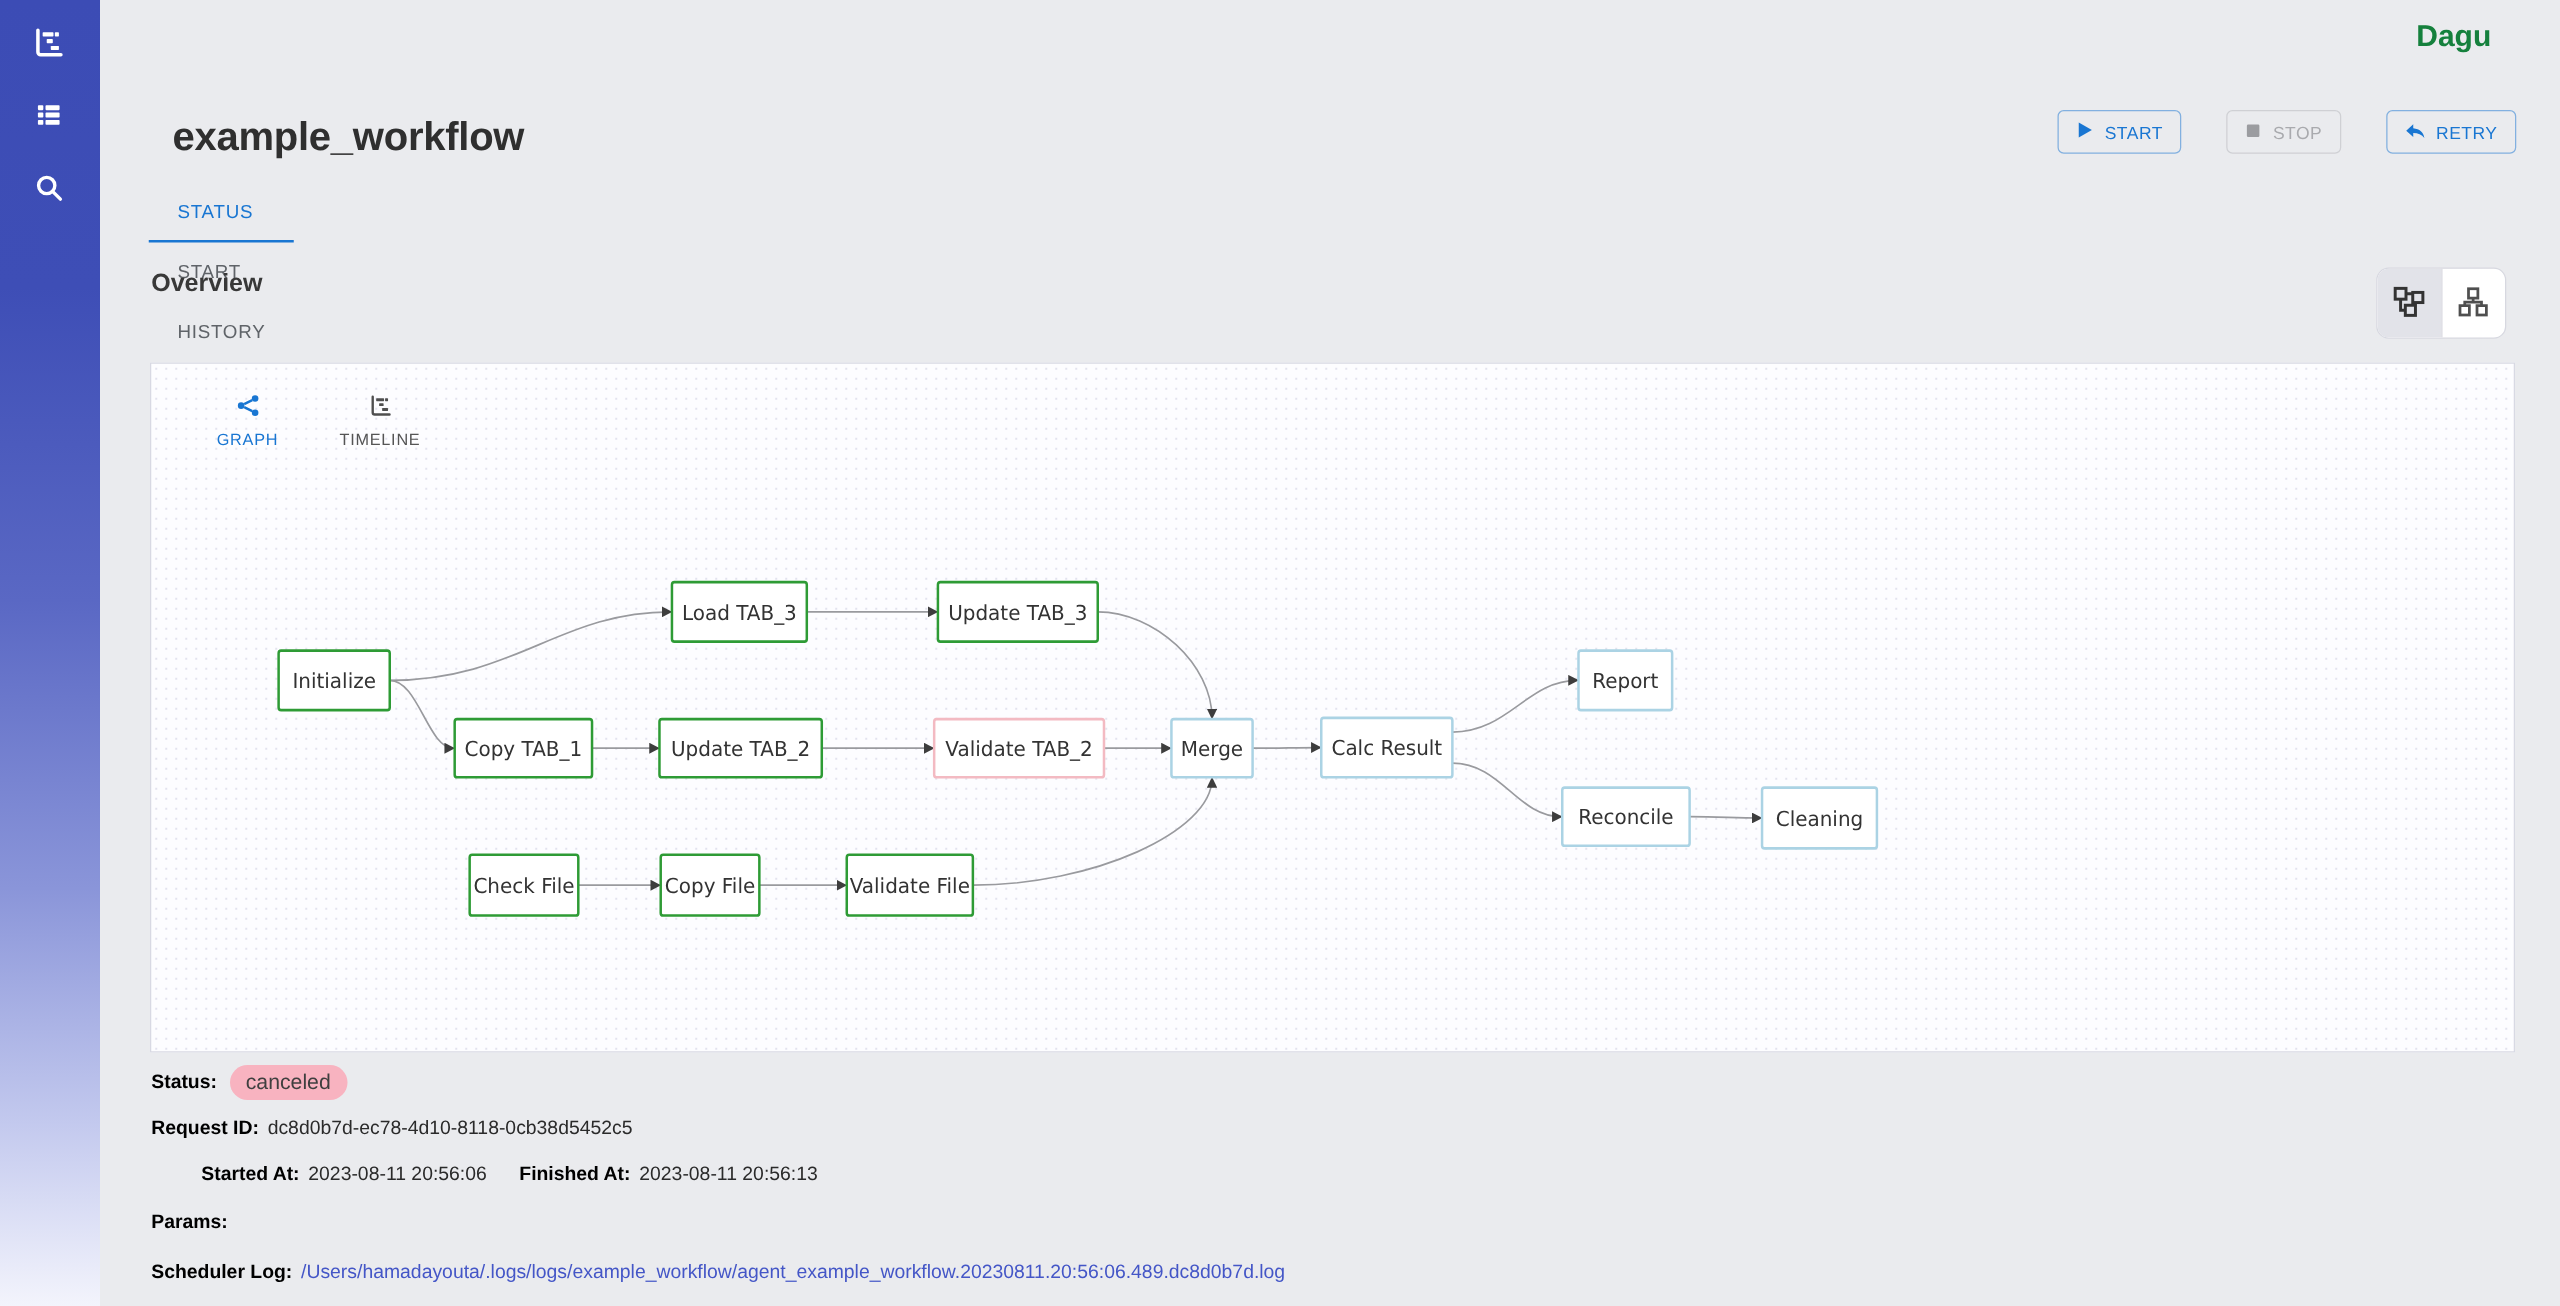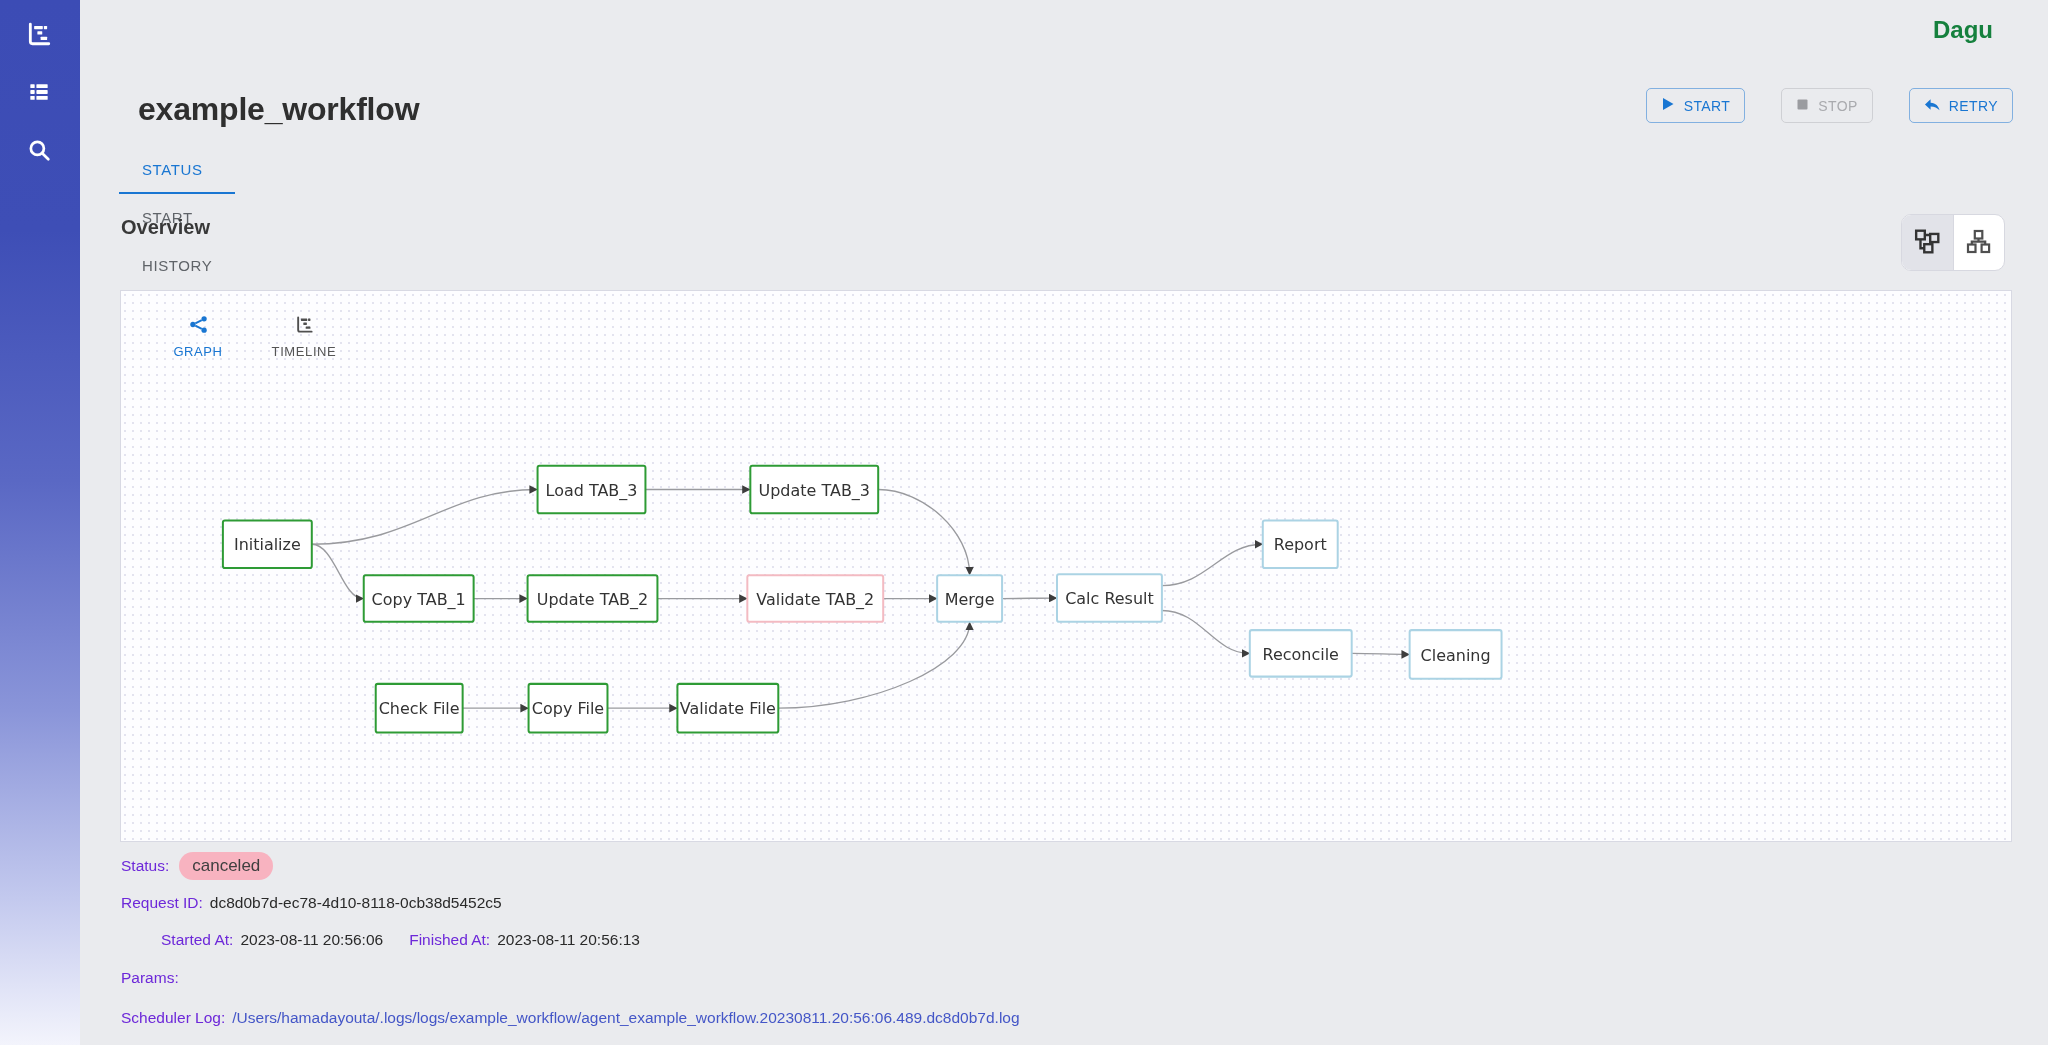--- a/index.html
+++ b/index.html
@@ -58,21 +58,21 @@
     font-size:13px;font-weight:500;letter-spacing:.6px;color:#555;cursor:pointer;background:none;border:none;
     font-family:"Liberation Sans",sans-serif;padding:0;
   }
   .vtab.active{color:var(--accent,#1976d2);}
   .graph-svg{position:absolute;left:0;top:0;width:100%;height:100%;}
   .graph-svg .edge{stroke:#999a9e;stroke-width:1.3;fill:none;}
   .graph-svg text{font-family:"DejaVu Sans",sans-serif;font-size:16px;fill:#333;}
   .graph-svg g.node{cursor:pointer;}
   
   .row{position:absolute;left:121px;display:flex;align-items:center;font-size:15.5px;color:#242424;line-height:22px;}
-  .lbl{font-weight:400;color:#6d28d9;}
+  .lbl{font-weight:700;color:#000000;}
   .val{margin-left:7px;font-weight:400;color:#2a2a2a;}
   .pill{
     margin-left:10px;background:var(--pill,#f8b3c0);color:#3f3f3f;font-size:17px;
     padding:3px 13px;border-radius:14px;
   }
   .pair + .pair{margin-left:26px;}
   .pair{display:flex;margin-left:40px;}
   .log-link{margin-left:7px;color:var(--link,#4456c7);text-decoration:none;cursor:pointer;}
 </style>
 </head>

